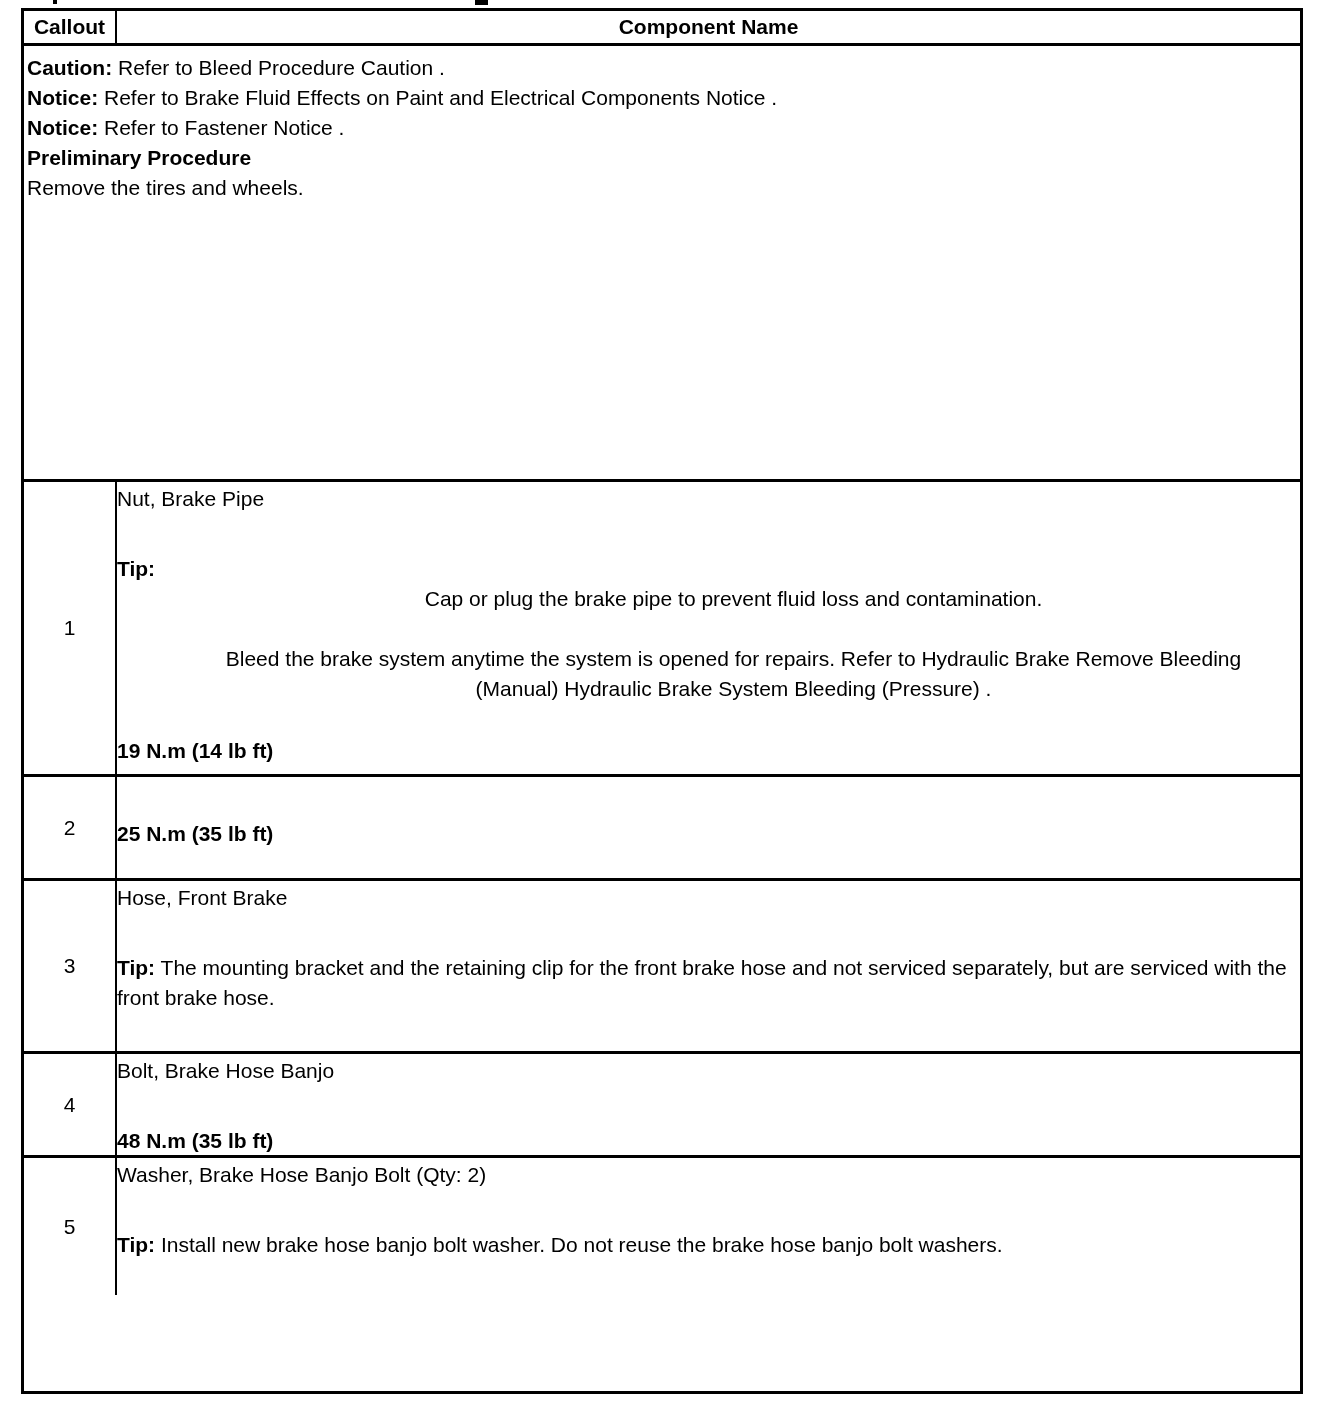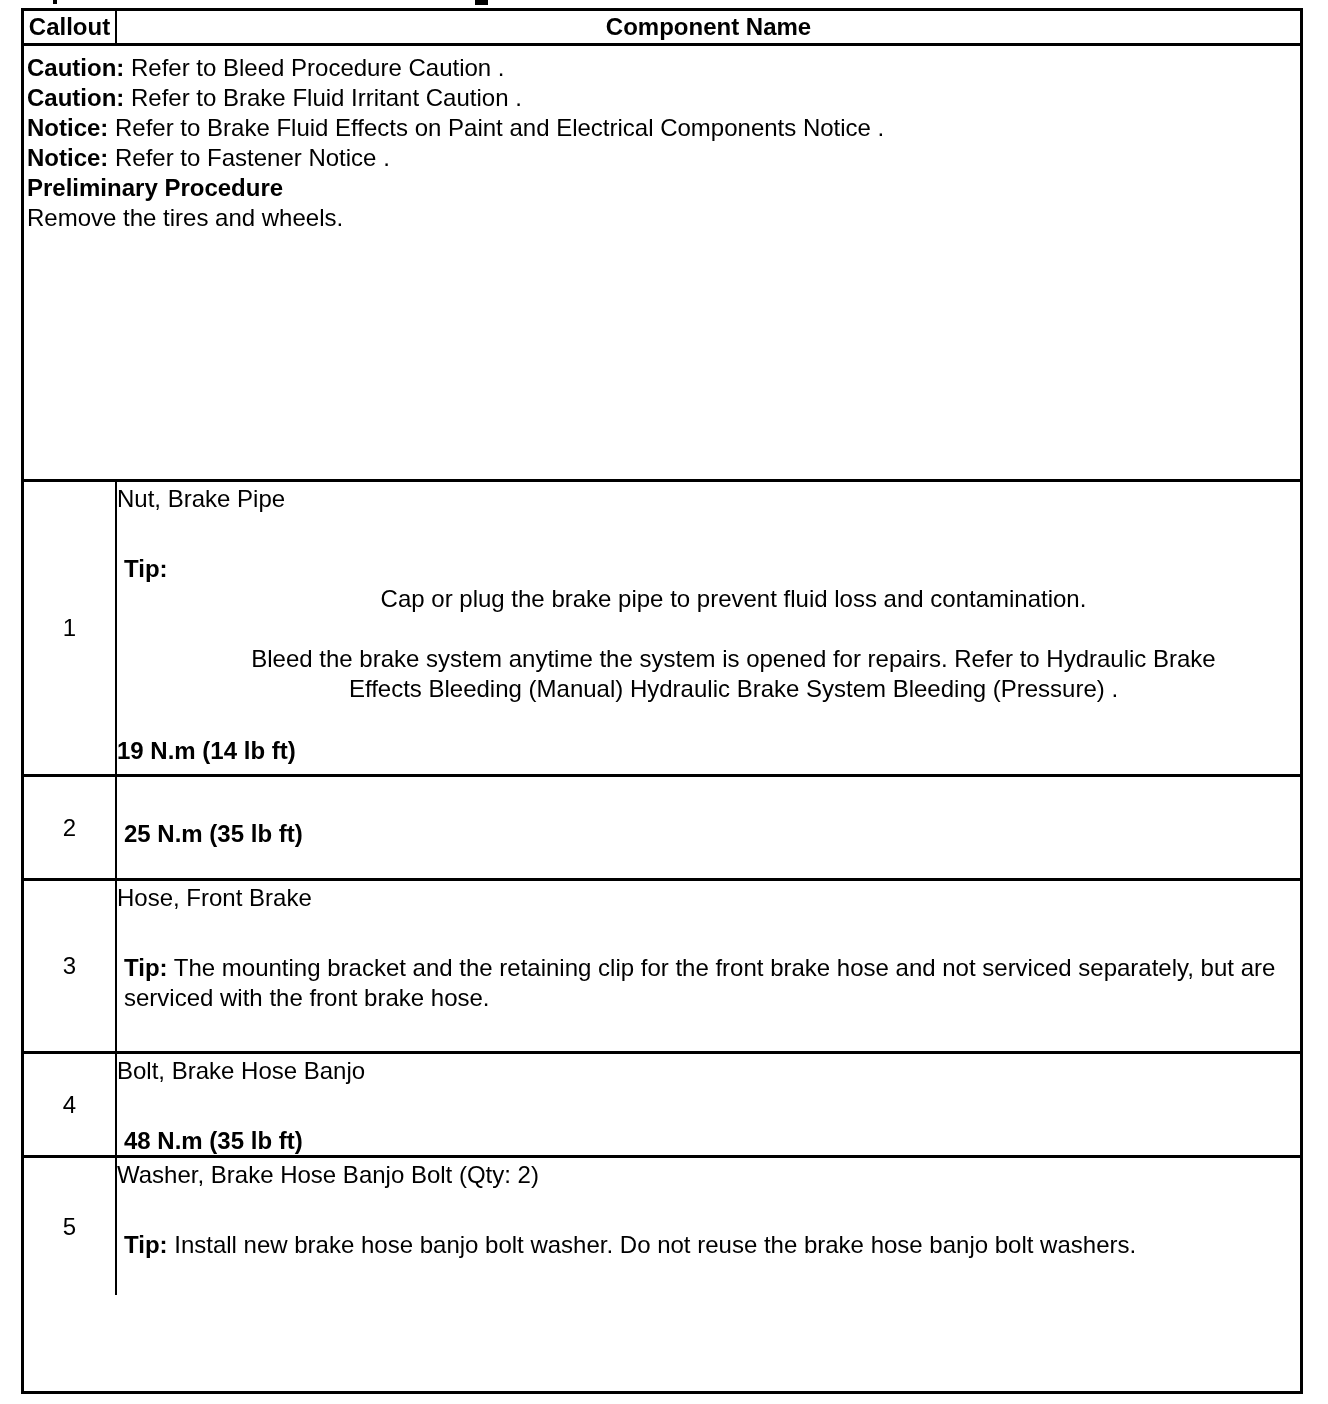--- a/index.html
+++ b/index.html
@@ -6,21 +6,21 @@
     margin: 0;
     padding: 0;
     background: #ffffff;
   }
   .stage {
     position: relative;
     width: 1328px;
     height: 1404px;
     background: #ffffff;
     font-family: "Liberation Sans", "DejaVu Sans", sans-serif;
-    font-size: 24px;
+    font-size: 21px;
     line-height: 30px;
     color: #000000;
     overflow: hidden;
   }
   .remnant {
     position: absolute;
     background: #000000;
   }
   .remnant.r1 { left: 53px;  top: 0; width: 4px;  height: 4px; }
   .remnant.r2 { left: 475px; top: 0; width: 13px; height: 5px; }
@@ -82,21 +82,21 @@
     padding: 7px 10px 0 3px;
     min-width: 0;
   }
   .preamble-cell p { margin: 0; }
 
   b { font-weight: bold; }
   .mt30 { margin-top: 30px; }
   .mt32 { margin-top: 32px; }
   .mt35 { margin-top: 35px; }
   .mt38 { margin-top: 38px; }
-  .mt40 { margin-top: 40px; margin-left: 7px; }
+  .mt40 { margin-top: 40px; }
   .mt80 { margin-top: 80px; }
   .mt84 { margin-top: 84px; }
 
   .tip-item {
     margin-left: 100px;
     margin-right: 40px;
     text-align: center;
   }
   .torque { font-weight: bold; }
 </style>
@@ -111,35 +111,34 @@
   <div class="tbl">
 
     <div class="row header-row h-header">
       <div class="callout-cell">Callout</div>
       <div class="content-cell">Component Name</div>
     </div>
 
     <div class="row h-pre">
       <div class="preamble-cell">
         <p><b>Caution:</b><span> Refer to Bleed Procedure Caution .</span></p>
-        <p class="mt30"><b>Caution:</b><span> Refer to Brake Fluid Irritant Caution .</span></p>
         <p class="mt80"><b>Notice:</b><span> Refer to Brake Fluid Effects on Paint and Electrical Components Notice .</span></p>
         <p class="mt84"><b>Notice:</b><span> Refer to Fastener Notice .</span></p>
         <p class="mt35"><b>Preliminary Procedure</b></p>
         <p class="mt38"><span>Remove the tires and wheels.</span></p>
       </div>
     </div>
 
     <div class="row h-r1">
       <div class="callout-cell">1</div>
       <div class="content-cell">
         <div>Nut, Brake Pipe</div>
         <div class="mt40"><b>Tip:</b></div>
         <div class="tip-item">Cap or plug the brake pipe to prevent fluid loss and contamination.</div>
-        <div class="tip-item mt30">Bleed the brake system anytime the system is opened for repairs. Refer to Hydraulic Brake Effects Bleeding (Manual) Hydraulic Brake System Bleeding (Pressure) .</div>
+        <div class="tip-item mt30">Bleed the brake system anytime the system is opened for repairs. Refer to Hydraulic Brake Remove Bleeding (Manual) Hydraulic Brake System Bleeding (Pressure) .</div>
         <div class="torque mt32">19 N.m (14 lb ft)</div>
       </div>
     </div>
 
     <div class="row h-r2">
       <div class="callout-cell">2</div>
       <div class="content-cell">
         <div class="torque mt40">25 N.m (35 lb ft)</div>
       </div>
     </div>

